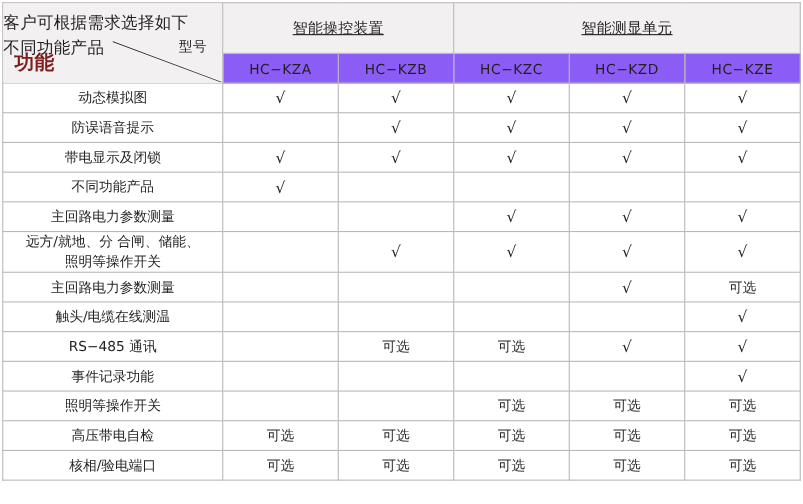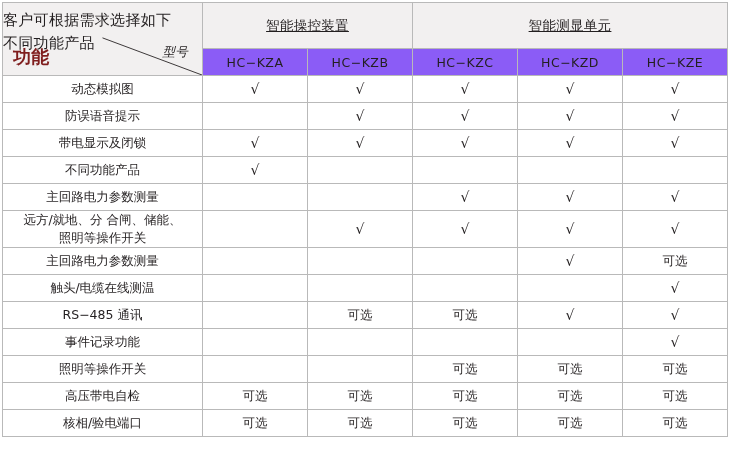--- a/index.html
+++ b/index.html
@@ -81,24 +81,23 @@
     right: 6px;
     top: 6px;
     text-align: left;
     font-size: 15px;
     line-height: 1.55;
     color: #231f20;
   }
   .corner-model {
     position: absolute;
     right: 14px;
-    bottom: 14px;
+    bottom: 24px;
     font-size: 12.5px;
     color: #231f20;
-    font-style: italic;
   }
   .corner-func {
     position: absolute;
     left: 10px;
     bottom: 6px;
     font-size: 18px;
     color: #7f1d1d;
     font-weight: bold;
   }
   .hdr-models td {

